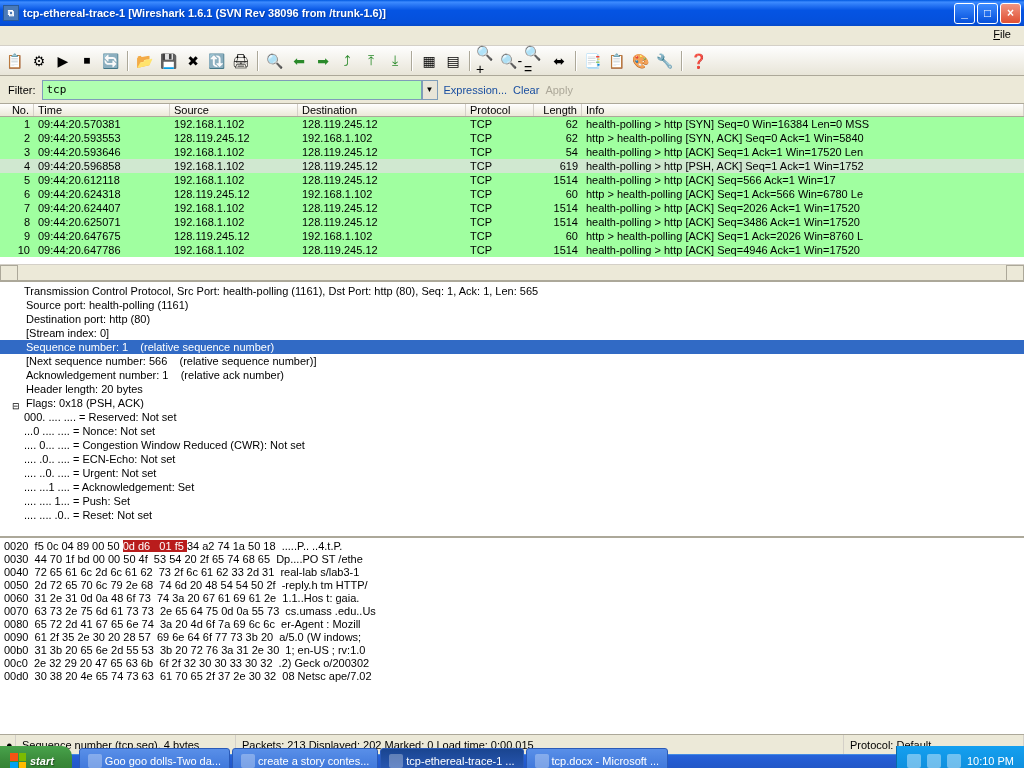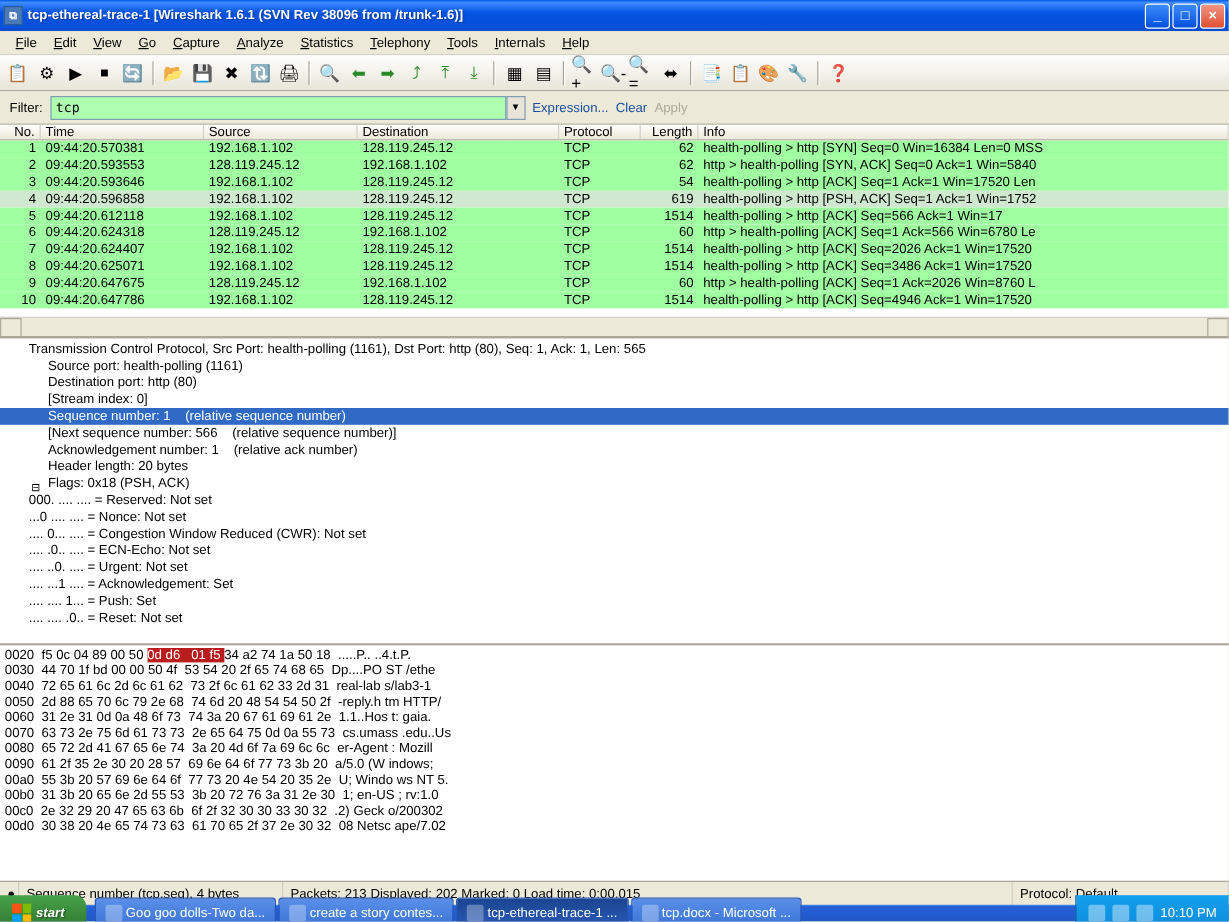--- a/index.html
+++ b/index.html
@@ -4,21 +4,21 @@
 <style>
 * { margin: 0; padding: 0; box-sizing: border-box; font-family: Tahoma, sans-serif; font-size: 11px; }
 body { width: 1024px; height: 768px; overflow: hidden; background: #ece9d8; display: flex; flex-direction: column; }
 .titlebar { height: 26px; background: linear-gradient(to bottom, #0058e0 0%, #3d8bff 8%, #0554e3 40%, #0550db 88%, #064ac9 100%); display: flex; align-items: center; padding: 0 3px; color: #fff; font-weight: bold; font-size: 12px; }
 .titlebar .icon { width: 16px; height: 16px; background: #4a7ab8; border: 1px solid #2a5a98; margin-right: 4px; display:flex; align-items:center; justify-content:center; font-size:9px;}
 .titlebar .title { flex: 1; text-shadow: 1px 1px 1px rgba(0,0,0,0.3); }
 .winbtns { display: flex; gap: 2px; }
 .winbtn { width: 21px; height: 21px; border-radius: 3px; border: 1px solid #fff; display: flex; align-items: center; justify-content: center; font-weight: bold; color: #fff; font-size: 12px; }
 .winbtn.min, .winbtn.max { background: linear-gradient(to bottom, #3d8bff, #0550db); }
 .winbtn.close { background: linear-gradient(to bottom, #f09582, #e04f32); }
-.menubar { height: 20px; background: #ece9d8; display: flex; align-items: center; padding: 0 6px; border-bottom: 1px solid #d4d0c8; }
+.menubar { height: 20px; background: #ece9d8; display: flex; align-items: flex-end; padding: 0 6px; border-bottom: 1px solid #d4d0c8; flex-direction: column; }
 .menuitem { padding: 2px 7px; cursor: default; }
 .menuitem u { text-decoration: underline; }
 .toolbar { height: 30px; background: linear-gradient(to bottom, #fefefe, #e8e5d8); display: flex; align-items: center; padding: 0 4px; border-bottom: 1px solid #aca899; gap: 2px; }
 .tbtn { width: 22px; height: 22px; display: flex; align-items: center; justify-content: center; border-radius: 2px; font-size: 14px; }
 .tsep { width: 2px; height: 20px; border-left: 1px solid #aca899; border-right: 1px solid #fff; margin: 0 3px; }
 .filterbar { height: 28px; background: #ece9d8; display: flex; align-items: center; padding: 0 8px; gap: 6px; border-bottom: 1px solid #aca899; }
 .filterbar label { font-size: 11px; }
 .filterbar input { flex: 0 0 380px; height: 20px; background: #b0ffb0; border: 1px solid #7f9db9; padding: 0 4px; font-family: monospace; font-size: 11px; }
 .filterbar .dd { width: 16px; height: 20px; border: 1px solid #7f9db9; background: #e8e5d8; display:flex;align-items:center;justify-content:center;font-size:8px;margin-left:-6px;}
 .filterbar .flink { color: #1a4fa0; cursor: pointer; }
@@ -30,21 +30,21 @@
 .pl-row { display: flex; height: 14px; line-height: 14px; }
 .pl-row.green { background: #a0ffa0; }
 .pl-row.sel { background: #d0e8d0; }
 .pl-row div { padding: 0 4px; overflow: hidden; white-space: nowrap; }
 .c-no { width: 34px; text-align: right; } .c-time { width: 136px; } .c-src { width: 128px; } .c-dst { width: 168px; } .c-proto { width: 68px; } .c-len { width: 48px; text-align: right; } .c-info { flex: 1; }
 .hscroll { height: 16px; background: #ece9d8; border-top: 1px solid #d4d0c8; position: relative; flex-shrink:0;}
 .hscroll::before { content:''; position:absolute; left:0; width:16px; height:14px; background:#ece9d8; border:1px solid #aca899;}
 .hscroll::after { content:''; position:absolute; right:0; width:16px; height:14px; background:#ece9d8; border:1px solid #aca899;}
 .details { flex: 0 0 256px; background: #fff; overflow: hidden; font-family: 'Lucida Console', monospace; font-size: 11px; padding: 2px 0; border-bottom: 2px solid #aca899; }
 .details .line { padding: 0 4px 0 24px; white-space: pre; height: 14px; line-height: 14px; }
-.details .line.l2 { padding-left: 40px; }
+.details .line.l2 { padding-left: 26px; }
 .details .line.l3 { }
 .details .line.selected { background: #316ac5; color: #fff; }
 .details .expand { position: relative; }
 .details .expand::before { content: '⊟'; position: absolute; left: -14px; font-size: 9px; top: 2px; }
 .hexview { flex: 1; background: #fff; overflow: hidden; font-family: 'Lucida Console', monospace; font-size: 11px; padding: 2px 4px; min-height: 0; }
 .hexview .hexline { white-space: pre; height: 13px; line-height: 13px; }
 .hexview .hl { background: #b91c1c; color: #fff; }
 .statusbar { height: 20px; background: #ece9d8; border-top: 1px solid #aca899; display: flex; align-items: center; font-size: 10px; }
 .statusbar .cell { padding: 0 6px; border-right: 1px solid #d4d0c8; height: 100%; display: flex; align-items: center; }
 .statusbar .cell.c1 { width: 16px; } .statusbar .cell.c2 { flex: 0 0 220px; } .statusbar .cell.c3 { flex: 1; } .statusbar .cell.c4 { width: 180px; }
@@ -252,26 +252,25 @@
     <div class="line l3">.... ..0. .... = Urgent: Not set</div>
     <div class="line l3">.... ...1 .... = Acknowledgement: Set</div>
     <div class="line l3">.... .... 1... = Push: Set</div>
     <div class="line l3">.... .... .0.. = Reset: Not set</div>
   </div>
 
 <div class="hexview" id="hexview">
     <div class="hexline">0020  f5 0c 04 89 00 50 <span class="hl">0d d6   01 f5 </span>34 a2 74 1a 50 18  .....P.. ..4.t.P.</div>
     <div class="hexline">0030  44 70 1f bd 00 00 50 4f  53 54 20 2f 65 74 68 65  Dp....PO ST /ethe</div>
     <div class="hexline">0040  72 65 61 6c 2d 6c 61 62  73 2f 6c 61 62 33 2d 31  real-lab s/lab3-1</div>
-    <div class="hexline">0050  2d 88 65 70 6c 79 2e 68  74 6d 20 48 54 54 50 2f  -reply.h tm HTTP/</div>
+    <div class="hexline">0050  2d 72 65 70 6c 79 2e 68  74 6d 20 48 54 54 50 2f  -reply.h tm HTTP/</div>
     <div class="hexline">0060  31 2e 31 0d 0a 48 6f 73  74 3a 20 67 61 69 61 2e  1.1..Hos t: gaia.</div>
     <div class="hexline">0070  63 73 2e 75 6d 61 73 73  2e 65 64 75 0d 0a 55 73  cs.umass .edu..Us</div>
     <div class="hexline">0080  65 72 2d 41 67 65 6e 74  3a 20 4d 6f 7a 69 6c 6c  er-Agent : Mozill</div>
     <div class="hexline">0090  61 2f 35 2e 30 20 28 57  69 6e 64 6f 77 73 3b 20  a/5.0 (W indows; </div>
-    <div class="hexline">00a0  55 3b 20 57 69 6e 64 6f  77 73 20 4e 54 20 35 2e  U; Windo ws NT 5.</div>
     <div class="hexline">00b0  31 3b 20 65 6e 2d 55 53  3b 20 72 76 3a 31 2e 30  1; en-US ; rv:1.0</div>
     <div class="hexline">00c0  2e 32 29 20 47 65 63 6b  6f 2f 32 30 30 33 30 32  .2) Geck o/200302</div>
     <div class="hexline">00d0  30 38 20 4e 65 74 73 63  61 70 65 2f 37 2e 30 32  08 Netsc ape/7.02</div>
   </div>
 
 <div class="statusbar">
   <div class="cell c1">●</div>
   <div class="cell c2">Sequence number (tcp.seq), 4 bytes</div>
   <div class="cell c3">Packets: 213 Displayed: 202 Marked: 0 Load time: 0:00.015</div>
   <div class="cell c4">Protocol: Default</div>

